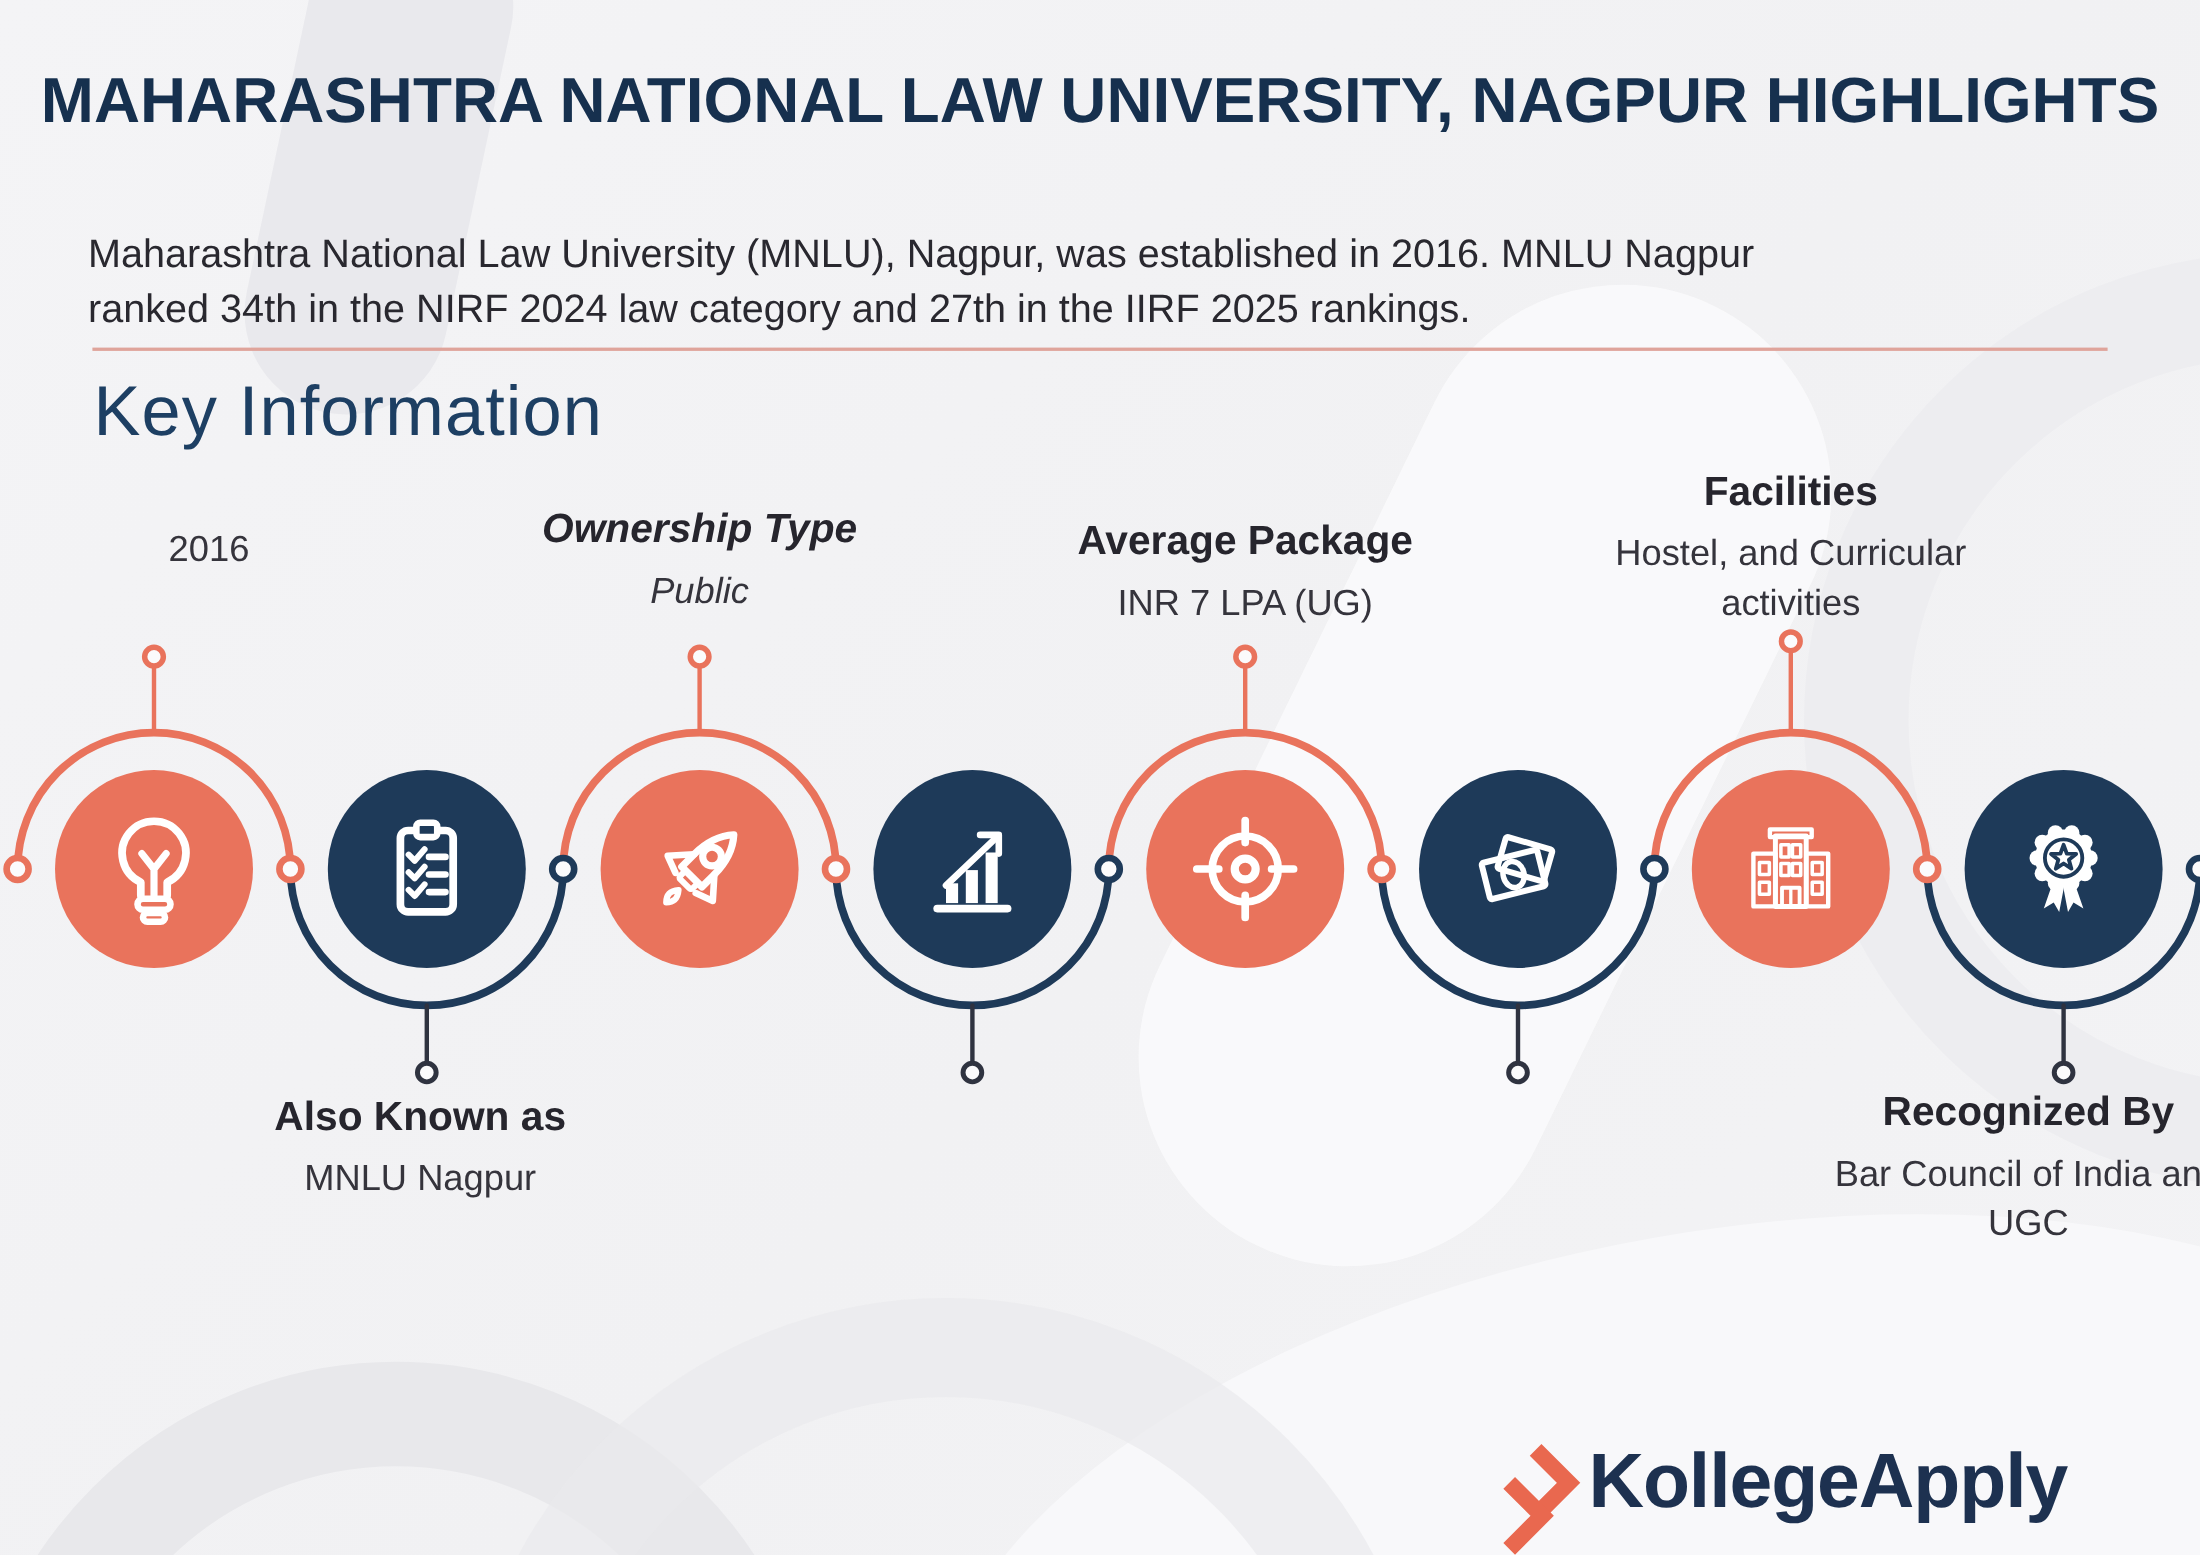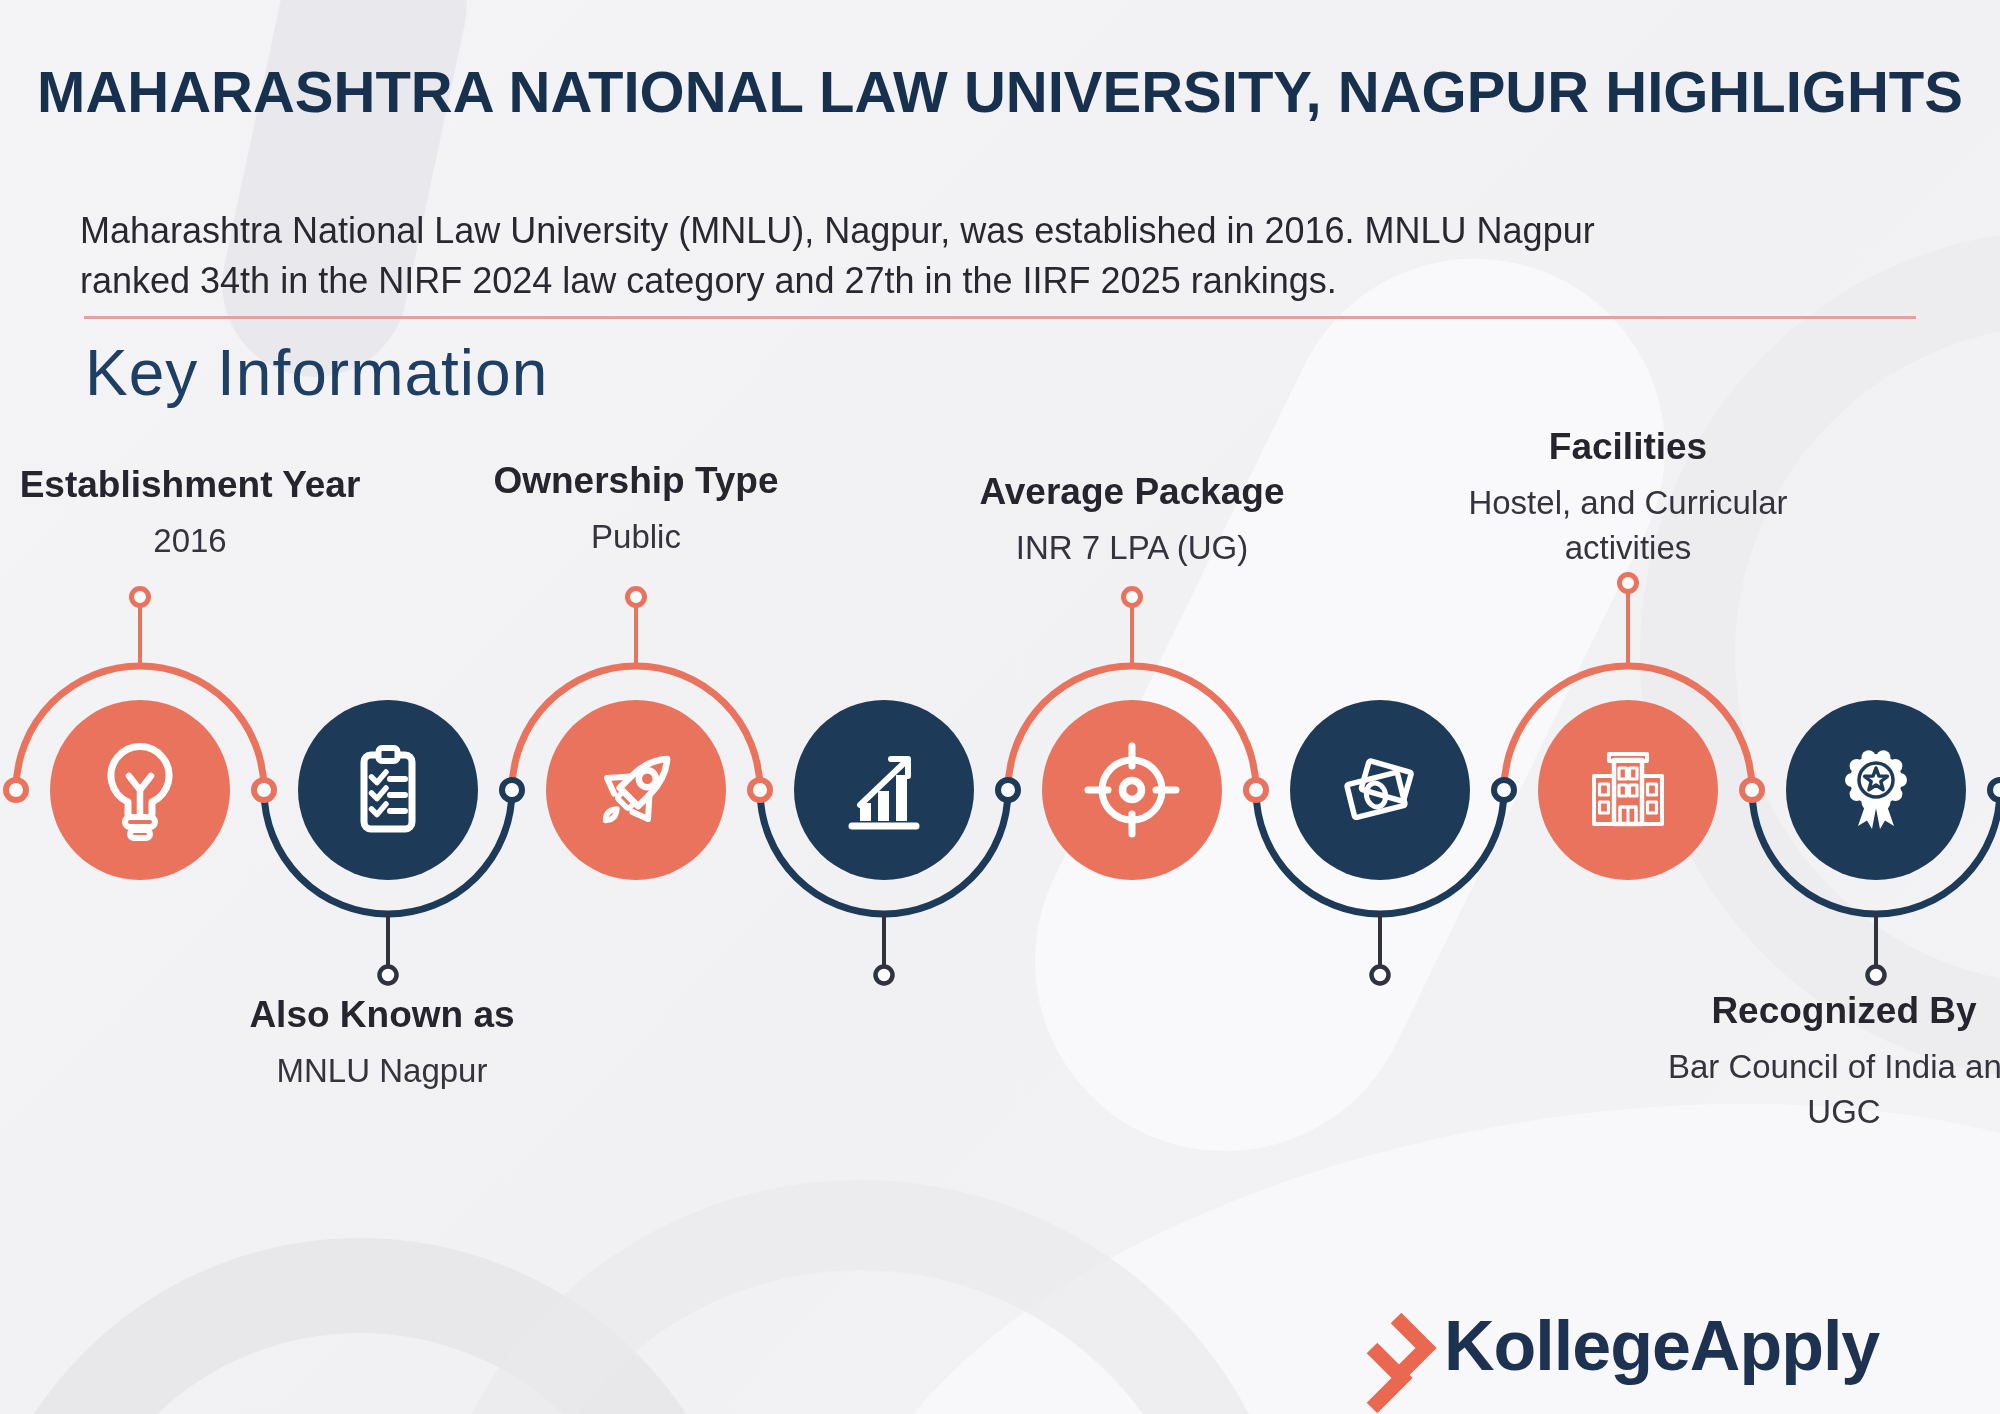--- a/index.html
+++ b/index.html
@@ -214,26 +214,25 @@
           <circle cx="79.4" cy="35.9" r="7"></circle>
           <circle cx="60" cy="50" r="26"></circle>
         </g>
         <circle cx="60" cy="50" r="17" fill="#fff" stroke="#1E3A59" stroke-width="3.5"></circle>
         <polygon points="60,38 62.9,46 71.4,46.3 64.8,51.5 67.1,59.7 60,55 52.9,59.7 55.2,51.5 48.6,46.3 57.1,46" fill="#fff" stroke="#1E3A59" stroke-width="3.5" stroke-linejoin="round"></polygon>
       </g>
     </g>
   </svg>
 
   <div class="tl-label" style="left:190px;top:464px;">
-    <div class="tl-title">Establishment Year</div>
     <div class="tl-sub">
       <div>2016</div>
     </div>
   </div>
-  <div class="tl-label" style="left:636px;top:460px;">
+  <div class="tl-label" style="left:636px;top:460px;font-style:italic;">
     <div class="tl-title">Ownership Type</div>
     <div class="tl-sub">
       <div>Public</div>
     </div>
   </div>
   <div class="tl-label" style="left:1132px;top:471px;">
     <div class="tl-title">Average Package</div>
     <div class="tl-sub">
       <div>INR 7 LPA (UG)</div>
     </div>

